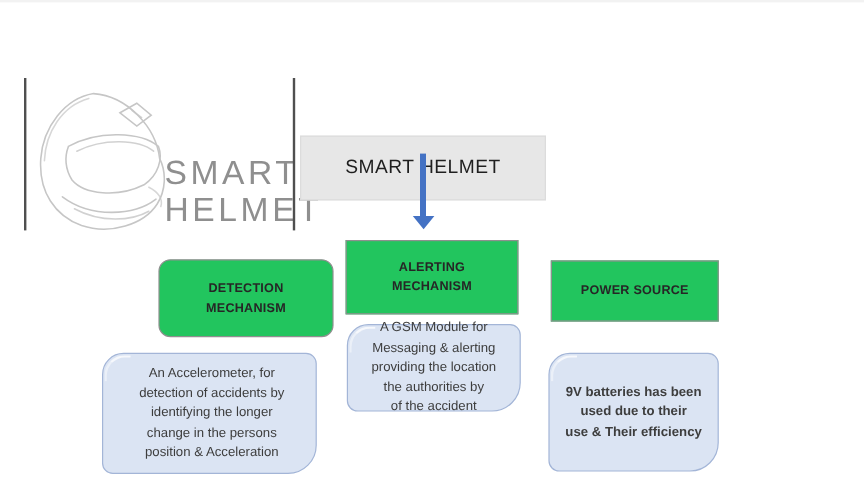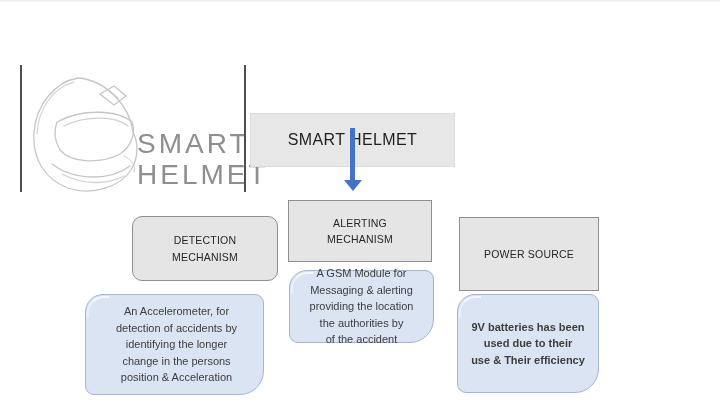--- a/index.html
+++ b/index.html
@@ -27,28 +27,28 @@
   }
   
   .arrow-shaft{position:absolute;left:350px;top:126px;width:5px;height:53px;background:#4472c4;}
   .arrow-head{
     position:absolute;left:344px;top:178px;width:0;height:0;
     border-left:9px solid transparent;border-right:9px solid transparent;
     border-top:11px solid #4472c4;
   }
   
   .hdr{
-    position:absolute;background:#e5e5e5;border:1.5px solid #8f8f8f;box-sizing:border-box;
+    position:absolute;background:#22c55e;border:1.5px solid #8f8f8f;box-sizing:border-box;
     display:flex;align-items:center;justify-content:center;text-align:center;
-    font-size:10.5px;font-weight:normal;color:#262626;letter-spacing:.2px;line-height:1.55;
+    font-size:10.5px;font-weight:bold;color:#262626;letter-spacing:.2px;line-height:1.55;
     padding:4px 14px;
   }
   .hdr.detection{left:132px;top:214px;width:146px;height:65px;border-radius:10px;}
   .hdr.alerting {left:288px;top:198px;width:144px;height:62px;}
-  .hdr.power    {left:459px;top:215px;width:140px;height:74px;}
+  .hdr.power    {left:459px;top:215px;width:140px;height:51px;}
   
   .bub{
     position:absolute;background:#dbe4f3;border:1.5px solid #a3b5d7;box-sizing:border-box;
     border-radius:18px 9px 24px 9px;
     display:flex;flex-direction:column;align-items:center;justify-content:center;
     font-size:11px;color:#3d3d3d;line-height:1.5;text-align:center;padding:5px 6px;
   }
   .bub::before{ 
     content:"";position:absolute;left:1px;top:1px;width:20px;height:20px;
     border-top-left-radius:17px;border-top:2px solid rgba(255,255,255,.75);

